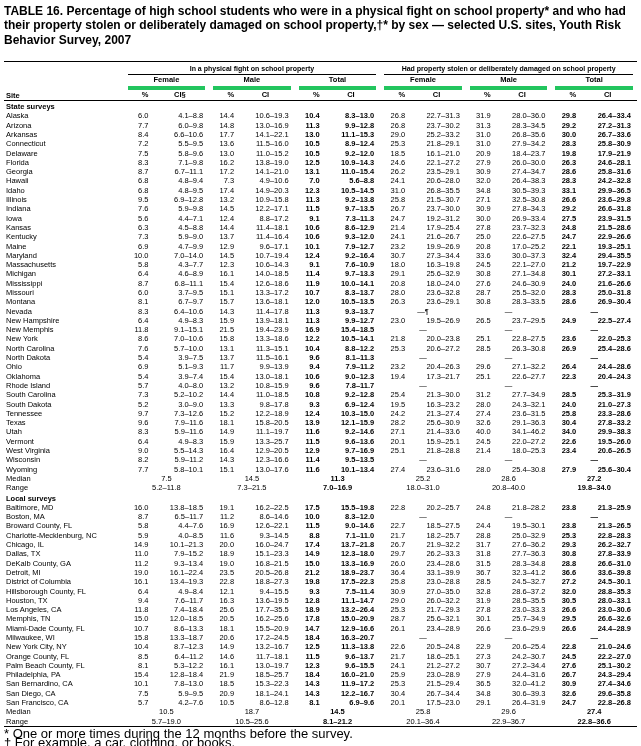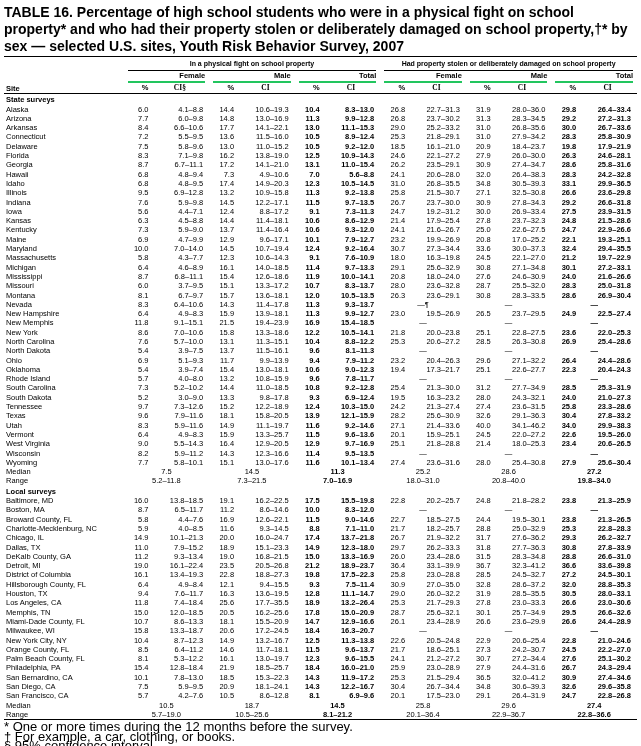--- a/index.html
+++ b/index.html
@@ -4,24 +4,24 @@
 <style>
   html, body { margin: 0; padding: 0; background: #fff; }
   body {
     width: 641px;
     min-height: 746px;
     color: #000;
     font-family: "Liberation Sans", "DejaVu Sans", sans-serif;
   }
   .page { padding: 4px 4px 2px 4px; box-sizing: border-box; }
   .title {
-    font-size: 14px;
+    font-size: 12px;
     font-weight: bold;
     line-height: 1.2;
-    margin-bottom: 2px;
+    margin-bottom: 14px;
   }
   table.data {
     border-collapse: collapse;
     width: 100%;
     table-layout: fixed;
     border-top: 1px solid #000;
     border-bottom: 1px solid #000;
   }
   th, td {
     font-size: 7.5px;
@@ -37,34 +37,35 @@
   th.group { padding-top: 1px; }
   th.group .rule {
     border-bottom: 1px solid #000;
     margin: 0 3px;
     padding: 1px 0;
     text-align: center;
     font-size: 7px;
     white-space: nowrap;
   }
   th.sub .rule {
-    border-bottom: 2px solid #22c55e;
+    border-bottom: 4px solid #22c55e;
     margin: 0 3px;
     padding: 0 0 1px 0;
+    text-align: center;
   }
   tr.measure th { border-bottom: 1px solid #000; padding-bottom: 1px; }
   th.site-h {
     text-align: left;
     vertical-align: bottom;
     border-bottom: 1px solid #000;
     padding-left: 2px;
     margin-left: 44px;
   }
   th.pct-h { text-align: right; padding-right: 2px; }
-  th.ci-h  { text-align: center; font-family: Liberation Serif, serif; }
+  th.ci-h  { text-align: center; }
   td.site { text-align: left; padding-left: 2px; }
   td.section { text-align: left; font-weight: bold; padding-left: 2px; padding-top: 1px; }
   td.pct { padding-right: 2px; }
   td.ci  { padding-right: 6px; }
   td.merged { text-align: center; }
   .tot { font-weight: bold; }
   .footnotes { margin-top: 2px; font-size: 13px; line-height: 9.4px; }
 </style>
 </head>
 <body>

